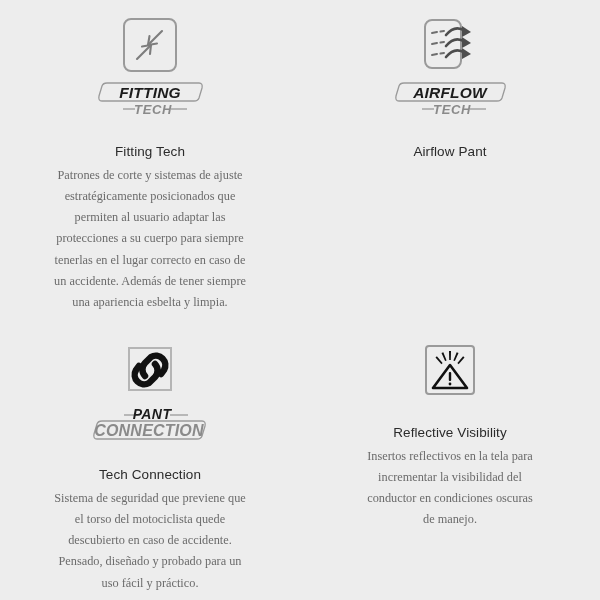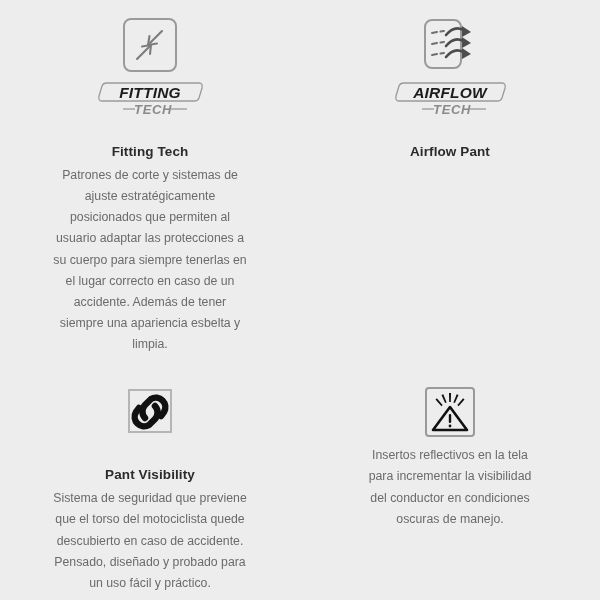--- a/index.html
+++ b/index.html
@@ -40,34 +40,35 @@
   }
   .badge-wrap {
     margin-top: 2px;
     height: 40px;
     display: flex;
     align-items: center;
     justify-content: center;
   }
   .feature-title {
     font-size: 13.5px;
-    font-weight: bold;
+    font-weight: normal;
     color: #2b2b2b;
     letter-spacing: 0.1px;
     margin-top: 26px;
     margin-bottom: 6px;
     text-align: left;
   }
   .feature.r2 .feature-title { margin-top: 22px; }
   .feature-desc {
     font-size: 12.3px;
     line-height: 1.72;
     color: #6b6b6b;
     text-align: center;
     max-width: 196px;
+    font-family: Liberation Serif, serif;
   }
   .col-right .feature-desc { max-width: 180px; }
   svg { display: block; }
 </style>
 </head>
 <body>
 
 <div class="grid">
 
   <div class="feature r1 col-left">
@@ -140,21 +141,30 @@
       <span>
         <svg width="58" height="58" viewBox="0 0 58 58">
           <rect x="8" y="5" width="42" height="42" fill="none" stroke="#b5b5b5" stroke-width="2"></rect>
           <g fill="none" stroke="#111111" stroke-width="6.5" stroke-linecap="round">
             <path d="M24 33 A9.5 9.5 0 0 1 24 20 L30 14 A9.5 9.5 0 0 1 43 27 L40 31"></path>
             <path d="M34 21 A9.5 9.5 0 0 1 34 34 L28 40 A9.5 9.5 0 0 1 15 27 L18 23"></path>
           </g>
         </svg>
       </span>
     </div>
-    <div class="feature-title">Pant Visibility</div>
+    <div class="badge-wrap">
+      <svg width="132" height="40" viewBox="0 0 132 40">
+        <path d="M26 16 L118 16 Q122 16 121 21 L118 31 Q117 34 113 34 L13 34 Q9 34 10 29 L13 19 Q14 16 18 16 Z" fill="none" stroke="#9a9a9a" stroke-width="1.3"></path>
+        <path d="M40 10 L52 10" stroke="#9a9a9a" stroke-width="1.3"></path>
+        <path d="M86 10 L104 10" stroke="#9a9a9a" stroke-width="1.3"></path>
+        <text x="68" y="14" text-anchor="middle" font-family="'Liberation Sans', sans-serif" font-size="14" font-weight="bold" font-style="italic" fill="#1c1c1c" letter-spacing="0.4">PANT</text>
+        <text x="65" y="31" text-anchor="middle" font-family="'Liberation Sans', sans-serif" font-size="16" font-weight="bold" font-style="italic" fill="#8a8a8a" letter-spacing="0.2">CONNECTION</text>
+      </svg>
+    </div>
+    <div class="feature-title">Tech Connection</div>
     <div class="feature-desc">Sistema de seguridad que previene que el torso del motociclista quede descubierto en caso de accidente. Pensado, diseñado y probado para un uso fácil y práctico.</div>
   </div>
 
   <div class="feature r2 col-right">
     <div class="icon-wrap">
       <span>
         <svg width="58" height="58" viewBox="0 0 58 58">
           <rect x="5" y="3" width="48" height="48" rx="3" ry="3" fill="none" stroke="#9a9a9a" stroke-width="2"></rect>
           <g fill="#111111">
             <path d="M28 8 L30 8 L29.8 17 L28.2 17 Z"></path>
@@ -162,16 +172,17 @@
             <path d="M14.5 14.5 L15.9 13.2 L21.6 20.1 L20.4 21.2 Z"></path>
             <path d="M35.7 9.2 L37.5 10 L33.9 18.1 L32.4 17.5 Z"></path>
             <path d="M42.1 13.2 L43.5 14.5 L37.6 21.2 L36.4 20.1 Z"></path>
           </g>
           <path d="M29 22 L46 45 L12 45 Z" fill="none" stroke="#111111" stroke-width="2.6" stroke-linejoin="round"></path>
           <rect x="27.8" y="29" width="2.4" height="9" rx="1.1" fill="#111111"></rect>
           <circle cx="29" cy="41" r="1.4" fill="#111111"></circle>
         </svg>
       </span>
     </div>
+    <div class="feature-title">Reflective Visibility</div>
     <div class="feature-desc">Insertos reflectivos en la tela para incrementar la visibilidad del conductor en condiciones oscuras de manejo.</div>
   </div>
 
 </div>
 
 </body></html>

